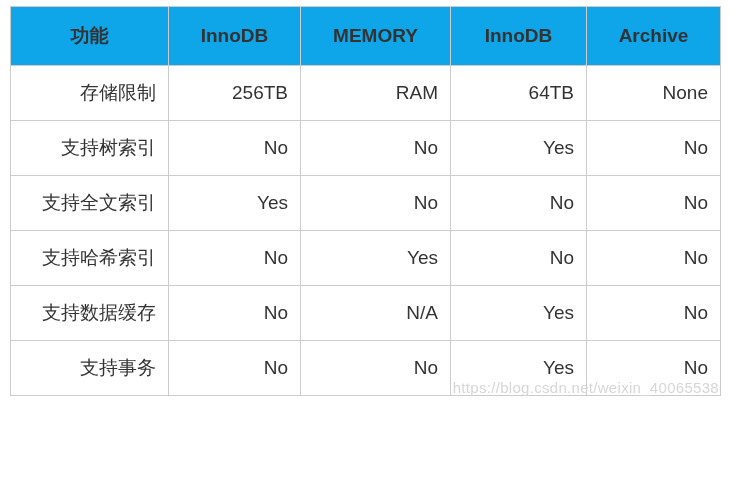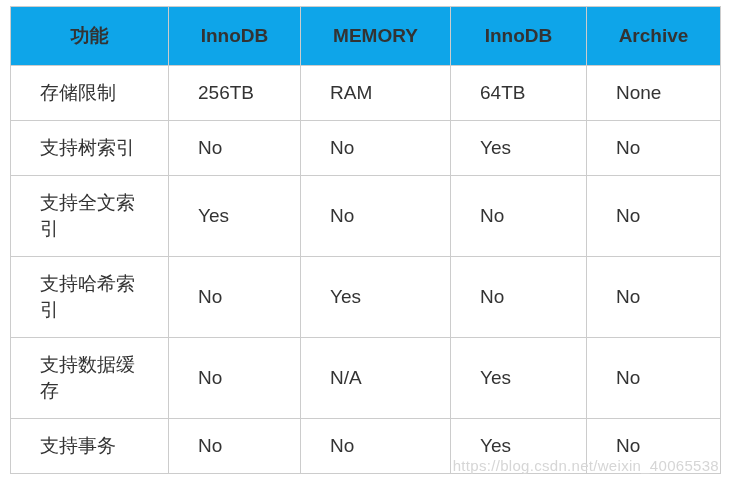--- a/index.html
+++ b/index.html
@@ -14,22 +14,22 @@
       width: 733px;
       position: relative;
     }
     table {
       border-collapse: collapse;
       width: 710px;
       table-layout: fixed;
     }
     th, td {
       border: 1px solid #cccccc;
-      padding: 14px 29px;
-      text-align: left;
+      padding: 14px 12px;
+      text-align: right;
       font-size: 19px;
       color: #333333;
       vertical-align: middle;
     }
     th {
       background-color: #0ea5e9;
       font-weight: bold;
       text-align: center;
       color: #333333;
       padding: 16px 8px;

